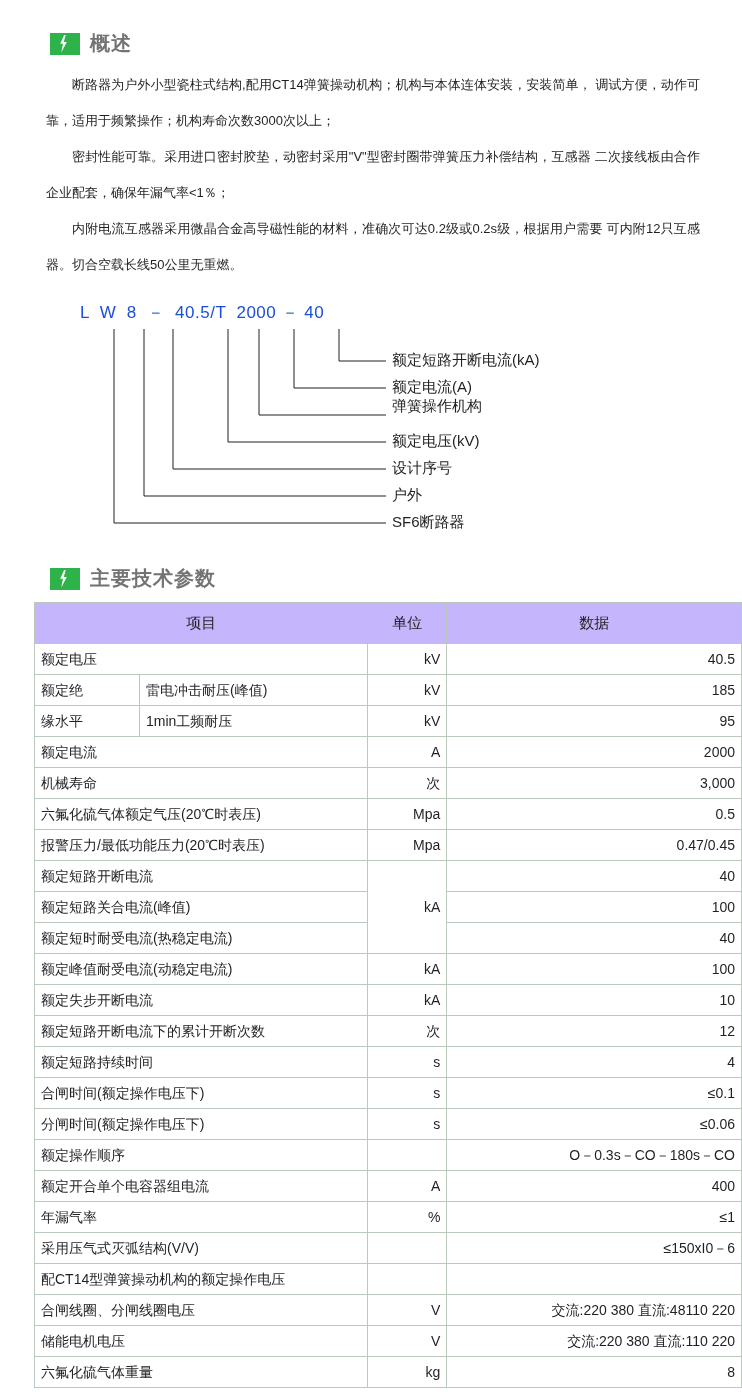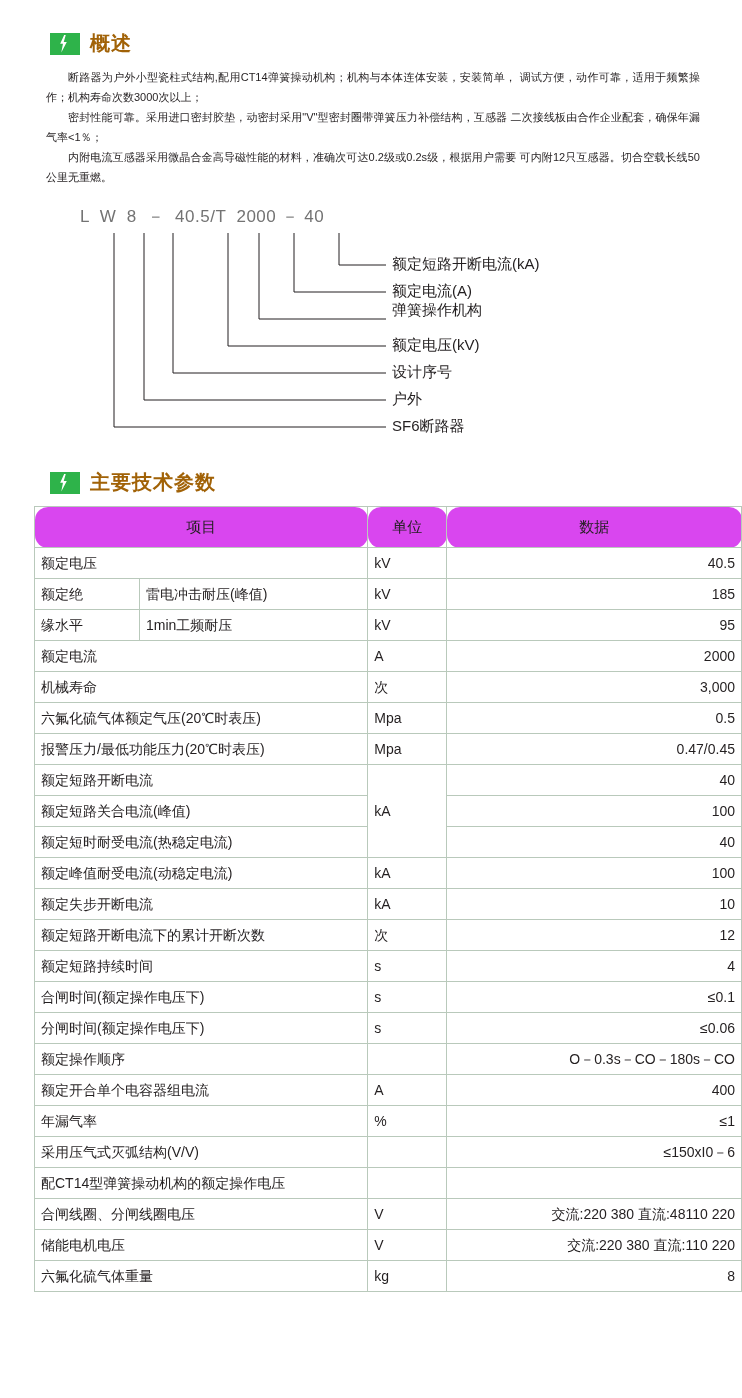--- a/index.html
+++ b/index.html
@@ -42,48 +42,48 @@
     top: 2px;
     width: 11px;
     height: 18px;
     background: #ffffff;
     clip-path: polygon(58% 0%, 20% 52%, 45% 52%, 30% 100%, 80% 42%, 52% 42%, 72% 0%);
   }
   .section-title {
     font-size: 20px;
     font-weight: bold;
     letter-spacing: 1px;
-    color: #a16207;
+    color: #737373;
   }
 
   
   .overview {
     margin: 4px 16px 0 20px;
-    font-size: 11px;
-    line-height: 20px;
+    font-size: 13px;
+    line-height: 36px;
     color: #231f20;
     text-align: justify;
   }
   .overview p {
     margin: 0;
     text-indent: 2em;
   }
 
   
   .model-block {
     margin: 18px 0 6px 30px;
     position: relative;
     height: 250px;
   }
   .model-code {
     font-size: 17px;
     letter-spacing: 0.5px;
     white-space: pre;
     margin-left: 24px;
-    color: #737373;
+    color: #1d4ed8;
   }
   .leaders {
     position: absolute;
     left: 0;
     top: 0;
     width: 700px;
     height: 250px;
   }
   .model-labels {
     position: absolute;
@@ -107,29 +107,28 @@
     width: 708px;
     font-size: 14px;
     color: #231f20;
   }
   table.params th, table.params td {
     border: 1px solid #b9c9bb;
     padding: 5px 6px;
     line-height: 20px;
   }
   table.params thead th {
-    background: #d946ef;
+    background: #c4b5fd;
     font-weight: normal;
     text-align: center;
     font-size: 15px;
     height: 30px;
-    border-radius: 13px;
   }
   .c-item { text-align: left; padding-left: 10px; }
-  .c-unit { text-align: left; width: 66px; }
+  .c-unit { text-align: right; width: 66px; }
   .c-data { text-align: right; }
   .sub-left { text-align: left; width: 92px; }
   .sub-right { text-align: left; padding-left: 8px; margin-top: 19px; }
   .row-h { height: 22px; }
   .nowrap { white-space: nowrap; }
 </style>
 </head>
 <body>
 
 <div class="page">

